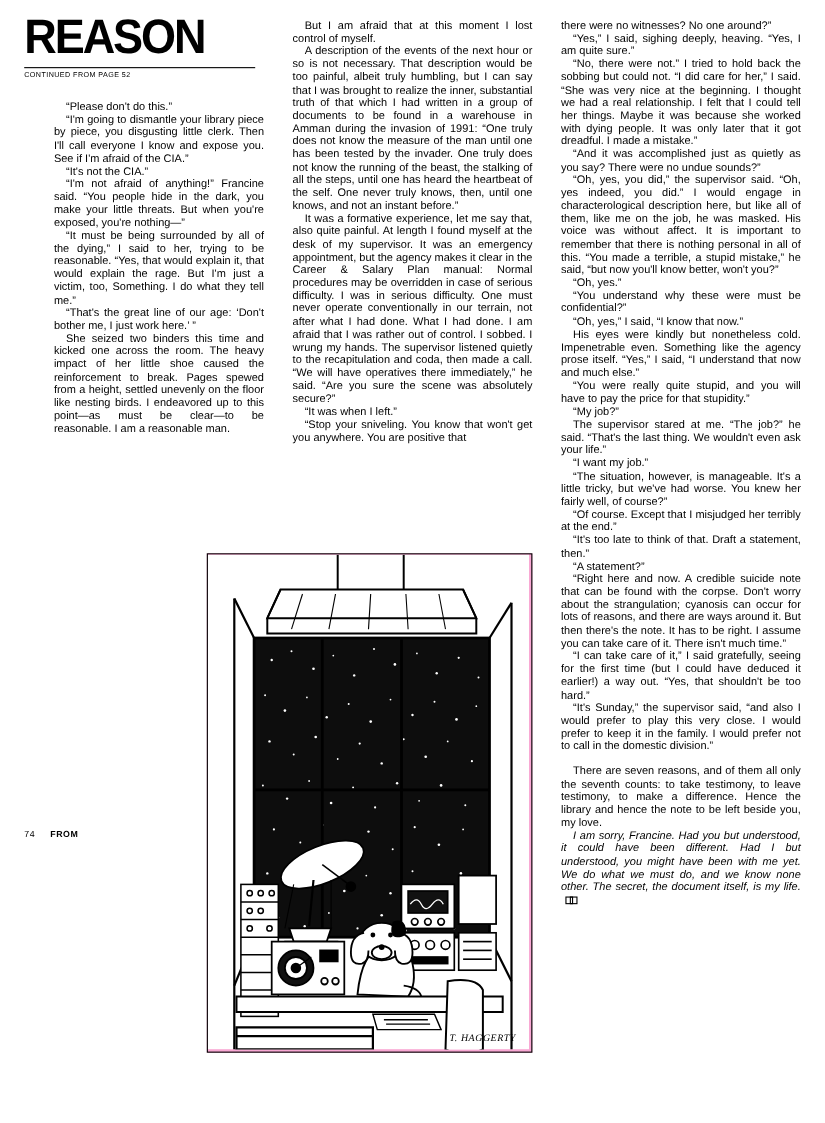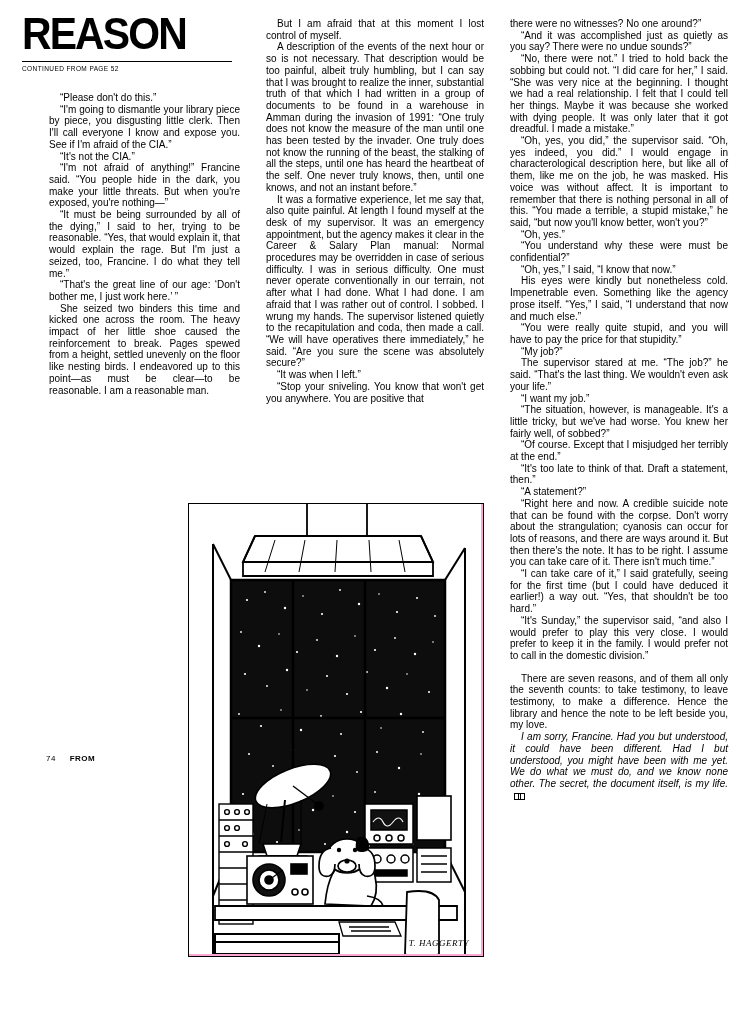--- a/index.html
+++ b/index.html
@@ -107,21 +107,21 @@
 
   
   .footer {
     position: absolute;
     left: 22px;
     bottom: 14px;
     width: 706px;
     font-size: 8px;
     letter-spacing: 0.5px;
   }
-  .footer .pagenum { font-weight: 400; margin-left: 24px; }
+  .footer .pagenum { font-weight: 400; }
   .footer .mag { margin-left: 11px; font-weight: 700; }
 
   .endmark {
     display: inline-block;
     width: 11px;
     height: 7px;
     margin-left: 4px;
     vertical-align: -1px;
     position: relative;
   }
@@ -148,51 +148,52 @@
   </div>
 
   <div class="cols">
 
     <div class="col c1">
       <div class="body">
         <p>“Please don't do this.”</p>
         <p>“I'm going to dismantle your library piece by piece, you disgusting little clerk. Then I'll call everyone I know and expose you. See if I'm afraid of the CIA.”</p>
         <p>“It's not the CIA.”</p>
         <p>“I'm not afraid of anything!” Francine said. “You people hide in the dark, you make your little threats. But when you're exposed, you're nothing—”</p>
-        <p>“It must be being surrounded by all of the dying,” I said to her, trying to be reasonable. “Yes, that would explain it, that would explain the rage. But I'm just a seized, too, Francine. I do what they tell me.”</p>
+        <p>“It must be being surrounded by all of the dying,” I said to her, trying to be reasonable. “Yes, that would explain it, that would explain the rage. But I'm just a victim, too, Something. I do what they tell me.”</p>
         <p>“That's the great line of our age: ‘Don't bother me, I just work here.’ ”</p>
         <p>She seized two binders this time and kicked one across the room. The heavy impact of her little shoe caused the reinforcement to break. Pages spewed from a height, settled unevenly on the floor like nesting birds. I endeavored up to this point—as must be clear—to be reasonable. I am a reasonable man.</p>
       </div>
     </div>
 
     <div class="col c2">
       <div class="body">
         <p>But I am afraid that at this moment I lost control of myself.</p>
         <p>A description of the events of the next hour or so is not necessary. That description would be too painful, albeit truly humbling, but I can say that I was brought to realize the inner, substantial truth of that which I had written in a group of documents to be found in a warehouse in Amman during the invasion of 1991: “One truly does not know the measure of the man until one has been tested by the invader. One truly does not know the running of the beast, the stalking of all the steps, until one has heard the heartbeat of the self. One never truly knows, then, until one knows, and not an instant before.”</p>
         <p>It was a formative experience, let me say that, also quite painful. At length I found myself at the desk of my supervisor. It was an emergency appointment, but the agency makes it clear in the Career &amp; Salary Plan manual: Normal procedures may be overridden in case of serious difficulty. I was in serious difficulty. One must never operate conventionally in our terrain, not after what I had done. What I had done. I am afraid that I was rather out of control. I sobbed. I wrung my hands. The supervisor listened quietly to the recapitulation and coda, then made a call. “We will have operatives there immediately,” he said. “Are you sure the scene was absolutely secure?”</p>
         <p>“It was when I left.”</p>
         <p>“Stop your sniveling. You know that won't get you anywhere. You are positive that</p>
       </div>
     </div>
 
     <div class="col c3">
       <div class="body">
         <p class="noindent">there were no witnesses? No one around?”</p>
+        <p>“Yes,” I said, sighing deeply, heaving. “Yes, I am quite sure.”</p>
+        <p>“No, there were not.” I tried to hold back the sobbing but could not. “I did care for her,” I said. “She was very nice at the beginning. I thought we had a real relationship. I felt that I could tell her things. Maybe it was because she worked with dying people. It was only later that it got dreadful. I made a mistake.”</p>
         <p>“And it was accomplished just as quietly as you say? There were no undue sounds?”</p>
-        <p>“No, there were not.” I tried to hold back the sobbing but could not. “I did care for her,” I said. “She was very nice at the beginning. I thought we had a real relationship. I felt that I could tell her things. Maybe it was because she worked with dying people. It was only later that it got dreadful. I made a mistake.”</p>
         <p>“Oh, yes, you did,” the supervisor said. “Oh, yes indeed, you did.” I would engage in characterological description here, but like all of them, like me on the job, he was masked. His voice was without affect. It is important to remember that there is nothing personal in all of this. “You made a terrible, a stupid mistake,” he said, “but now you'll know better, won't you?”</p>
         <p>“Oh, yes.”</p>
         <p>“You understand why these were must be confidential?”</p>
         <p>“Oh, yes,” I said, “I know that now.”</p>
         <p>His eyes were kindly but nonetheless cold. Impenetrable even. Something like the agency prose itself. “Yes,” I said, “I understand that now and much else.”</p>
         <p>“You were really quite stupid, and you will have to pay the price for that stupidity.”</p>
         <p>“My job?”</p>
         <p>The supervisor stared at me. “The job?” he said. “That's the last thing. We wouldn't even ask your life.”</p>
         <p>“I want my job.”</p>
-        <p>“The situation, however, is manageable. It's a little tricky, but we've had worse. You knew her fairly well, of sobbed?”</p>
+        <p>“The situation, however, is manageable. It's a little tricky, but we've had worse. You knew her fairly well, of course?”</p>
         <p>“Of course. Except that I misjudged her terribly at the end.”</p>
         <p>“It's too late to think of that. Draft a statement, then.”</p>
         <p>“A statement?”</p>
         <p>“Right here and now. A credible suicide note that can be found with the corpse. Don't worry about the strangulation; cyanosis can occur for lots of reasons, and there are ways around it. But then there's the note. It has to be right. I assume you can take care of it. There isn't much time.”</p>
         <p>“I can take care of it,” I said gratefully, seeing for the first time (but I could have deduced it earlier!) a way out. “Yes, that shouldn't be too hard.”</p>
         <p>“It's Sunday,” the supervisor said, “and also I would prefer to play this very close. I would prefer to keep it in the family. I would prefer not to call in the domestic division.”</p>
         <p class="gap">There are seven reasons, and of them all only the seventh counts: to take testimony, to leave testimony, to make a difference. Hence the library and hence the note to be left beside you, my love.</p>
         <p class="lastpara"><span>I am sorry, Francine. Had you but understood, it could have been different. Had I but understood, you might have been with me yet. We do what we must do, and we know none other. The secret, the document itself, is my life.</span><span class="endmark"></span></p>
       </div>
     </div>

